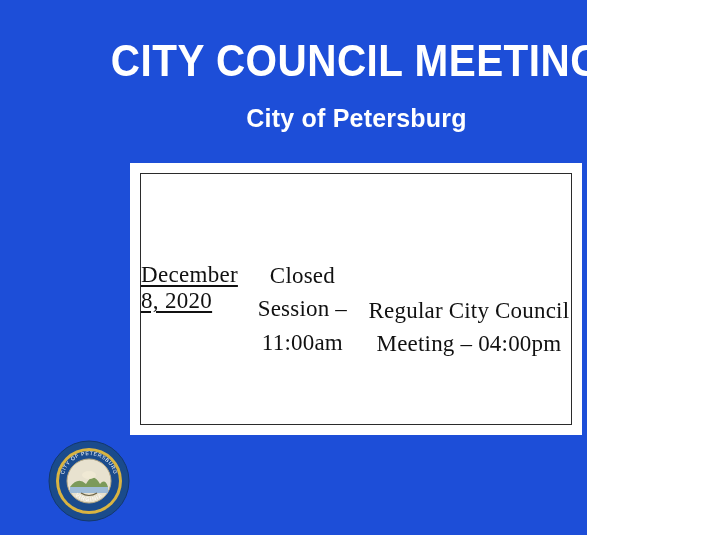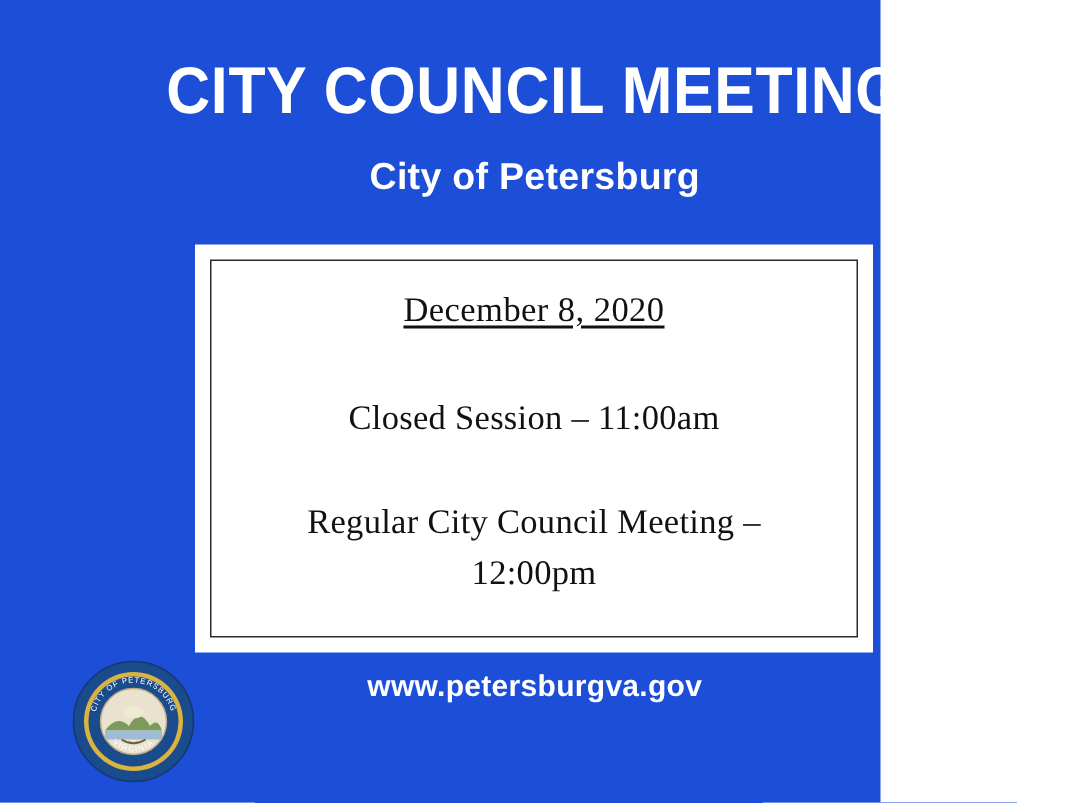--- a/index.html
+++ b/index.html
@@ -54,21 +54,21 @@
     background: #ffffff;
     box-sizing: border-box;
     padding: 10px;
   }
   .card-inner {
     width: 100%;
     height: 100%;
     border: 1px solid #2b2b2b;
     box-sizing: border-box;
     display: flex;
-    flex-direction: column;
+    flex-direction: row;
     align-items: center;
     justify-content: flex-start;
     padding-top: 20px;
   }
   .card-date {
     font-family: "Liberation Serif", serif;
     font-size: 23px;
     color: #111111;
     text-decoration: underline;
     text-underline-offset: 3px;
@@ -116,25 +116,24 @@
 <div class="slide">
 
   <div class="title">CITY COUNCIL MEETING</div>
 
   <div class="subtitle">City of Petersburg</div>
 
   <div class="card-outer">
     <div class="card-inner">
       <div class="card-date">December 8, 2020</div>
       <div class="card-line">Closed Session – 11:00am</div>
-      <div class="card-line">Regular City Council Meeting – 12:00pm</div>
+      <div class="card-line">Regular City Council Meeting – 04:00pm</div>
     </div>
   </div>
 
-  <div class="website">www.petersburgva.gov</div>
 
   <div class="seal">
     <svg width="82" height="82" viewBox="0 0 82 82" xmlns="http://www.w3.org/2000/svg">
       <circle cx="41" cy="41" r="40" fill="#1a4b8c" stroke="#14386b" stroke-width="1"></circle>
       <circle cx="41" cy="41" r="33" fill="#d9b441"></circle>
       <circle cx="41" cy="41" r="30" fill="#1a4b8c"></circle>
       <circle cx="41" cy="41" r="22" fill="#e8e2cf" stroke="#b9ab86" stroke-width="1"></circle>
       <path d="M22 47 Q30 36 38 44 Q45 31 52 44 Q57 38 60 47 Z" fill="#7c9a5a"></path>
       <path d="M22 47 h38 v6 h-38 Z" fill="#9fbcd6"></path>
       <ellipse cx="41" cy="35" rx="7" ry="4" fill="#f0e9d4"></ellipse>

